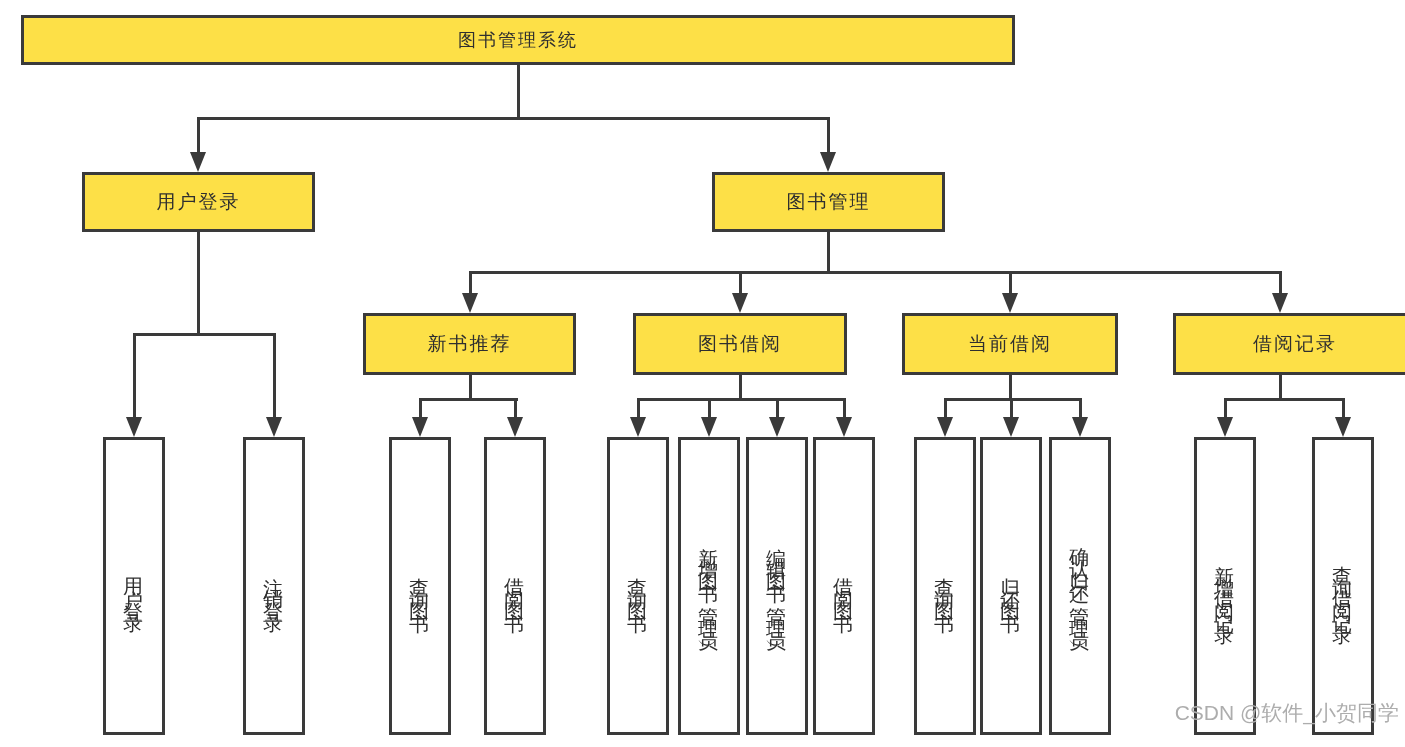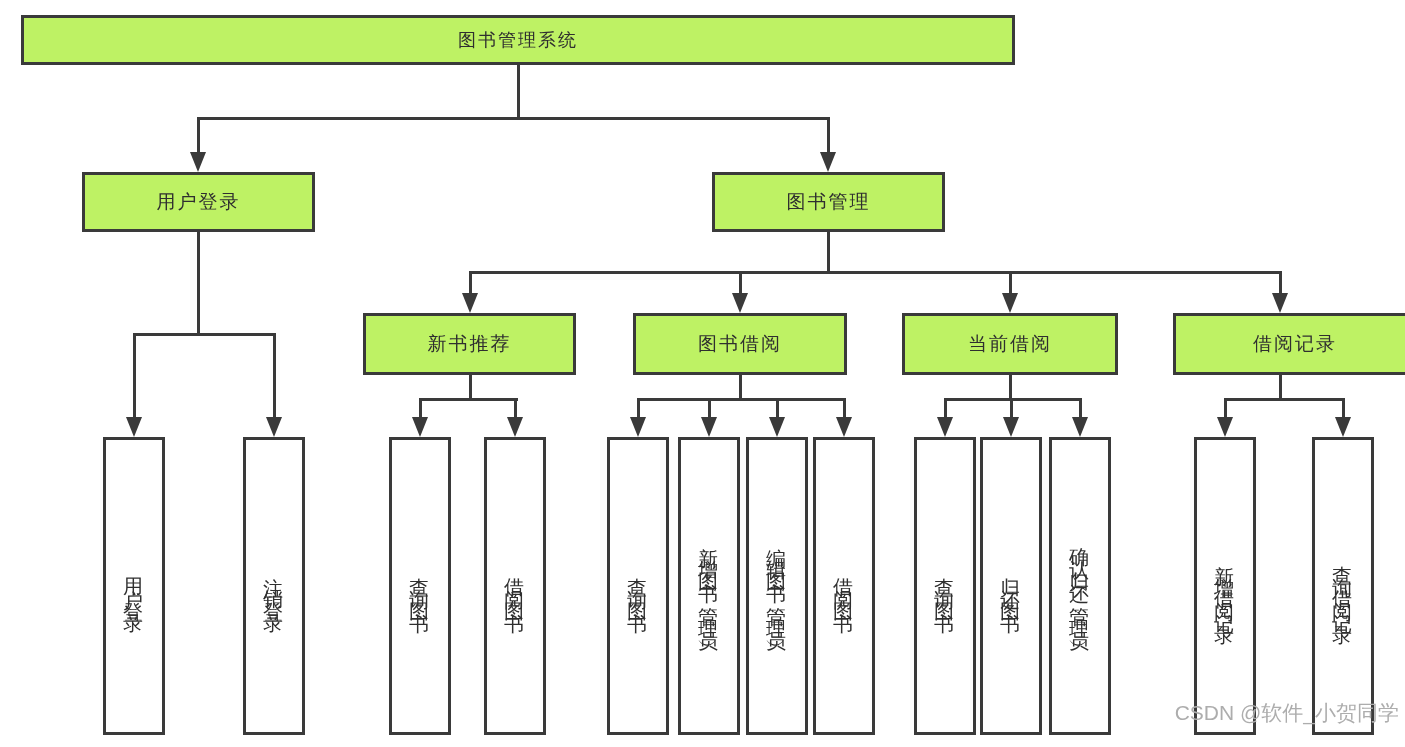--- a/index.html
+++ b/index.html
@@ -8,21 +8,21 @@
     width: 1405px;
     height: 747px;
     background: #ffffff;
     font-family: "Liberation Sans", "DejaVu Sans", sans-serif;
     overflow: hidden;
   }
   .box {
     position: absolute;
     box-sizing: border-box;
     border: 3px solid #3a3a3a;
-    background: #bef264;
+    background: #fde047;
     display: flex;
     align-items: center;
     justify-content: center;
   }
   .hlabel {
     font-size: 19px;
     color: #2f2f2f;
     letter-spacing: 2px;
     white-space: nowrap;
   }

